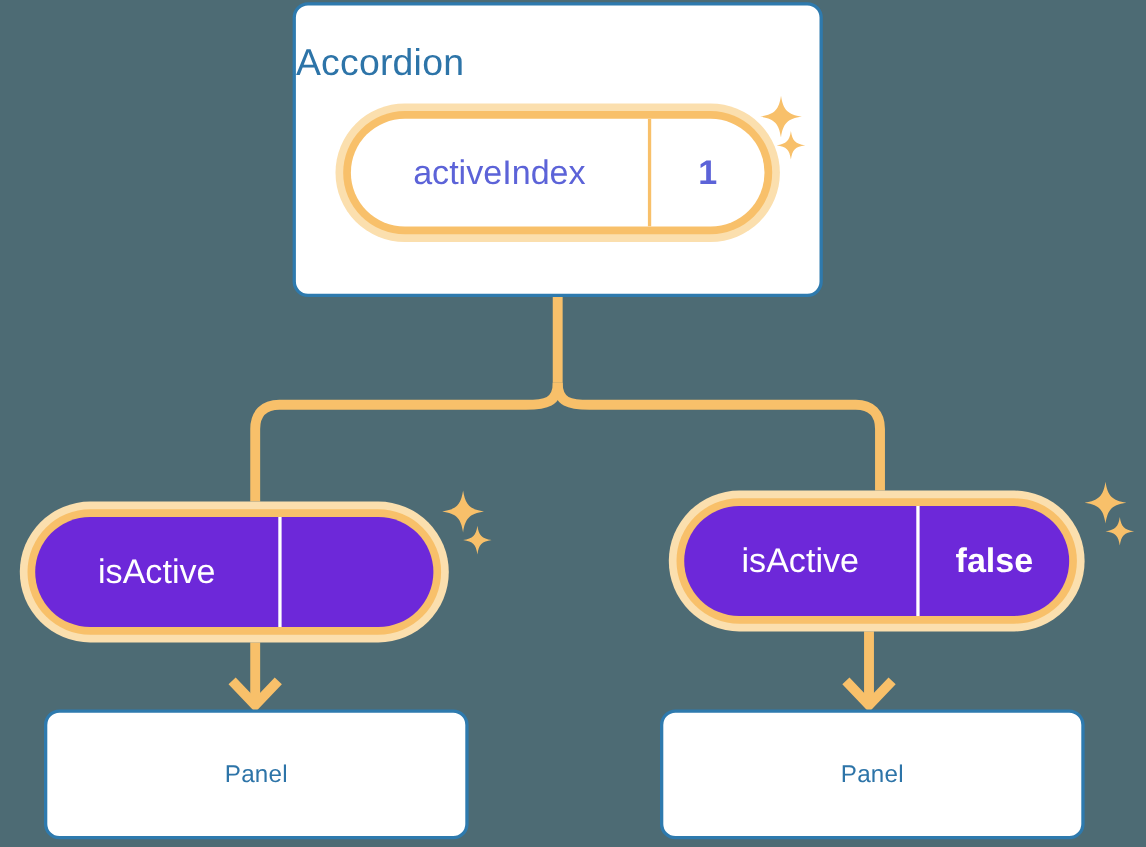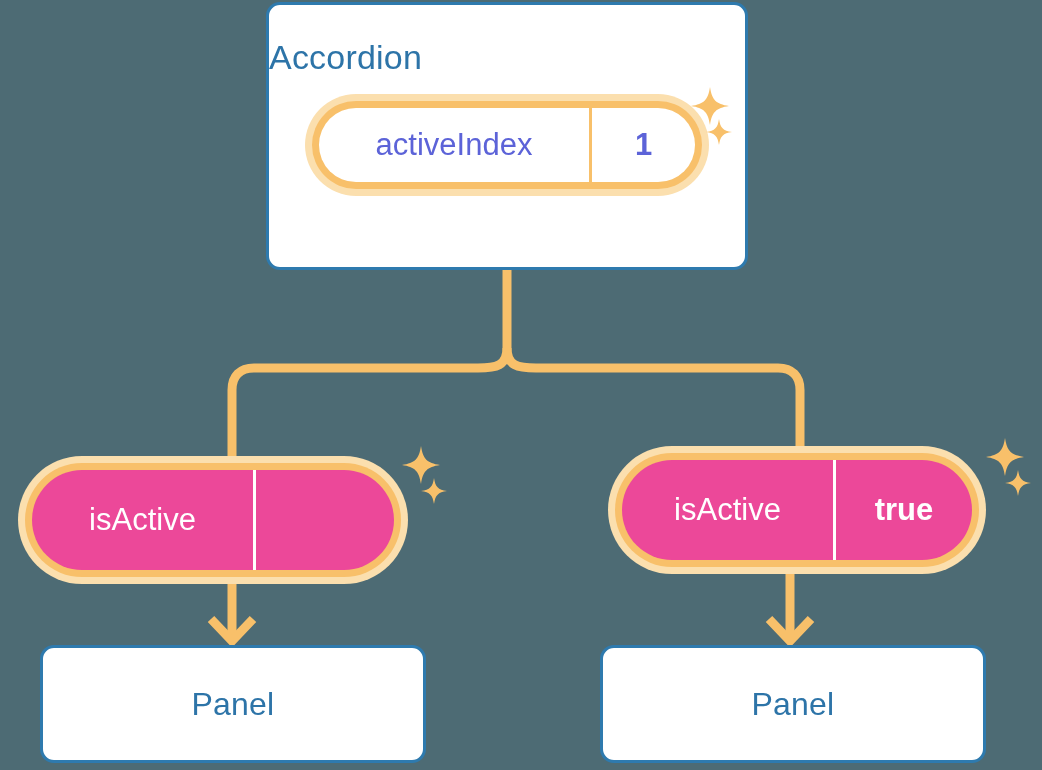--- a/index.html
+++ b/index.html
@@ -54,21 +54,21 @@
 
   .panel-card {
     width: 386px;
     height: 118px;
     display: flex;
     align-items: center;
     justify-content: center;
   }
   #panel-left  { left: 40px;  top: 645px; }
   #panel-right { left: 600px; top: 645px; }
-  .panel-card .card-title { font-size: 32px; }
+  .panel-card .card-title { font-size: 22px; }
 
   
   .pill-wrap {
     position: absolute;
     border-radius: 999px;
     background: #fbdfae;          
     padding: 7px;
     box-sizing: border-box;
   }
   .pill-ring {
@@ -92,39 +92,39 @@
     justify-content: center;
     box-sizing: border-box;
     white-space: nowrap;
   }
 
   
   #pill-root {
     left: 305px;
     top: 94px;
     width: 404px;
-    height: 102px;
+    height: 126px;
   }
   #pill-root .pill-body { background: #ffffff; }
   #pill-root .pill-key {
     flex: 0 0 273px;
     color: #5c63d8;
     font-size: 31px;
     border-right: 3px solid #f8c06a;
   }
   #pill-root .pill-val {
     flex: 1 1 auto;
     color: #5c63d8;
     font-size: 31px;
     font-weight: 700;
   }
 
   
   .pill-child { height: 128px; }
-  .pill-child .pill-body { background: #ec4899; }
+  .pill-child .pill-body { background: #6d28d9; }
   .pill-child .pill-key {
     color: #ffffff;
     font-size: 31px;
     border-right: 3px solid #ffffff;
   }
   .pill-child .pill-val {
     color: #ffffff;
     font-size: 31px;
     font-weight: 700;
   }
@@ -203,21 +203,21 @@
     <path d="M21 2 C23 15, 27 19, 40 21 C27 23, 23 27, 21 40 C19 27, 15 23, 2 21 C15 19, 19 15, 21 2 Z" fill="#f8c06a"></path>
   </svg>
   <svg class="sparkle" style="left:420px; top:477px;" width="28" height="28" viewBox="0 0 28 28">
     <path d="M14 1 C15.4 10, 18 12.6, 27 14 C18 15.4, 15.4 18, 14 27 C12.6 18, 10 15.4, 1 14 C10 12.6, 12.6 10, 14 1 Z" fill="#f8c06a"></path>
   </svg>
 
   <div class="pill-wrap pill-child" id="pill-right">
     <div class="pill-ring">
       <div class="pill-body">
         <div class="pill-key">isActive</div>
-        <div class="pill-val">true</div>
+        <div class="pill-val">false</div>
       </div>
     </div>
   </div>
 
   <svg class="sparkle" style="left:984px; top:436px;" width="42" height="42" viewBox="0 0 42 42">
     <path d="M21 2 C23 15, 27 19, 40 21 C27 23, 23 27, 21 40 C19 27, 15 23, 2 21 C15 19, 19 15, 21 2 Z" fill="#f8c06a"></path>
   </svg>
   <svg class="sparkle" style="left:1004px; top:469px;" width="28" height="28" viewBox="0 0 28 28">
     <path d="M14 1 C15.4 10, 18 12.6, 27 14 C18 15.4, 15.4 18, 14 27 C12.6 18, 10 15.4, 1 14 C10 12.6, 12.6 10, 14 1 Z" fill="#f8c06a"></path>
   </svg>

